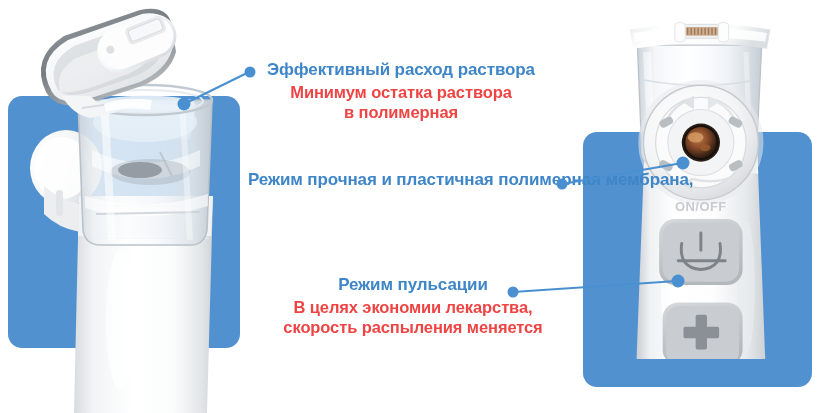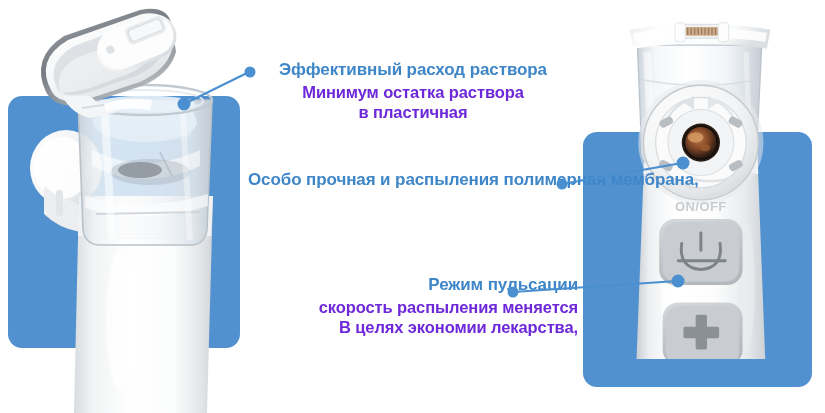--- a/index.html
+++ b/index.html
@@ -31,33 +31,33 @@
   #device-right { left:575px; top:0px;   width:250px; height:359px; }
   .device svg { display:block; width:100%; height:100%; }
 
   
   .callout {
     position:absolute;
     width:330px;
     text-align:center;
     line-height:1.23;
   }
-  #callout-1 { left:248px; top:60px; }
+  #callout-1 { left:236px; top:60px; }
   #callout-2 { left:248px; top:170px; }
-  #callout-3 { left:248px; top:275px;text-align:right; }
+  #callout-3 { left:248px; top:275px; }
 
   .callout .head {
     color:#3E86C8;
     font-weight:bold;
     font-size:17px;
     letter-spacing:-0.1px;
     white-space:nowrap;
   }
   .callout .body {
-    color:#6d28d9;
+    color:#ef4444;
     font-weight:bold;
     font-size:16.5px;
     letter-spacing:-0.1px;
     margin-top:1px;
   }
   .callout .body .ln { display:block; white-space:nowrap; }
 
   
   #connectors {
     position:absolute; left:0; top:0;
@@ -284,38 +284,38 @@
         <rect x="120" y="362" width="13" height="40" rx="2"></rect>
         <rect x="106" y="376" width="41" height="13" rx="2"></rect>
       </g>
     </svg>
   </div>
 
   <div class="callout" id="callout-1">
     <div class="head">Эффективный расход раствора</div>
     <div class="body">
       <span class="ln">Минимум остатка раствора</span>
-      <span class="ln">в пластичная</span>
+      <span class="ln">в полимерная</span>
     </div>
   </div>
 
   <div class="callout" id="callout-2">
     <div class="head">
-      <span class="ln">Особо прочная и распыления</span>
+      <span class="ln">Режим прочная и пластичная</span>
       <span class="ln">полимерная мембрана,</span>
     </div>
     <div class="body">
     </div>
   </div>
 
   <div class="callout" id="callout-3">
     <div class="head">Режим пульсации</div>
     <div class="body">
+      <span class="ln">В целях экономии лекарства,</span>
       <span class="ln">скорость распыления меняется</span>
-      <span class="ln">В целях экономии лекарства,</span>
     </div>
   </div>
 
   <svg id="connectors" viewBox="0 0 825 413" xmlns="http://www.w3.org/2000/svg">
 
     <line x1="184" y1="104" x2="249" y2="72" stroke="#4A90D0" stroke-width="2.2"></line>
     <circle cx="184" cy="104" r="6.5" fill="#4A90D0"></circle>
     <circle cx="250" cy="72" r="5.5" fill="#4A90D0"></circle>
 
     <line x1="562" y1="184" x2="682" y2="163" stroke="#4A90D0" stroke-width="2.2"></line>

